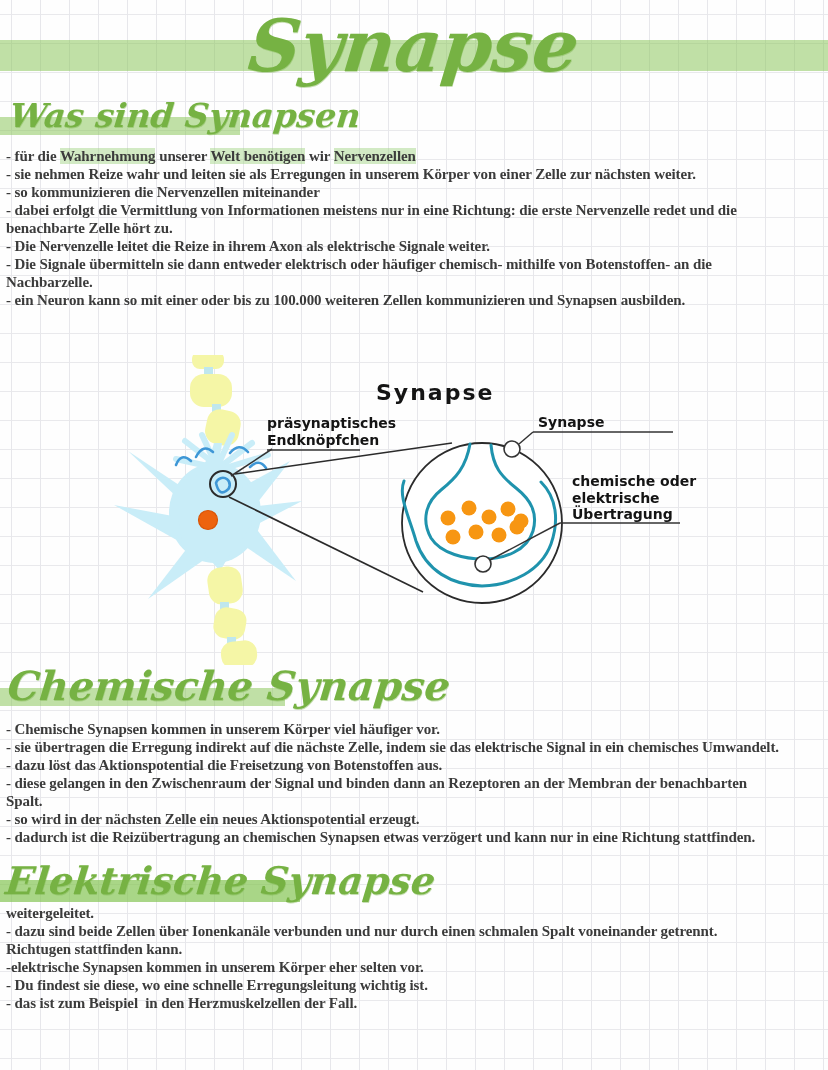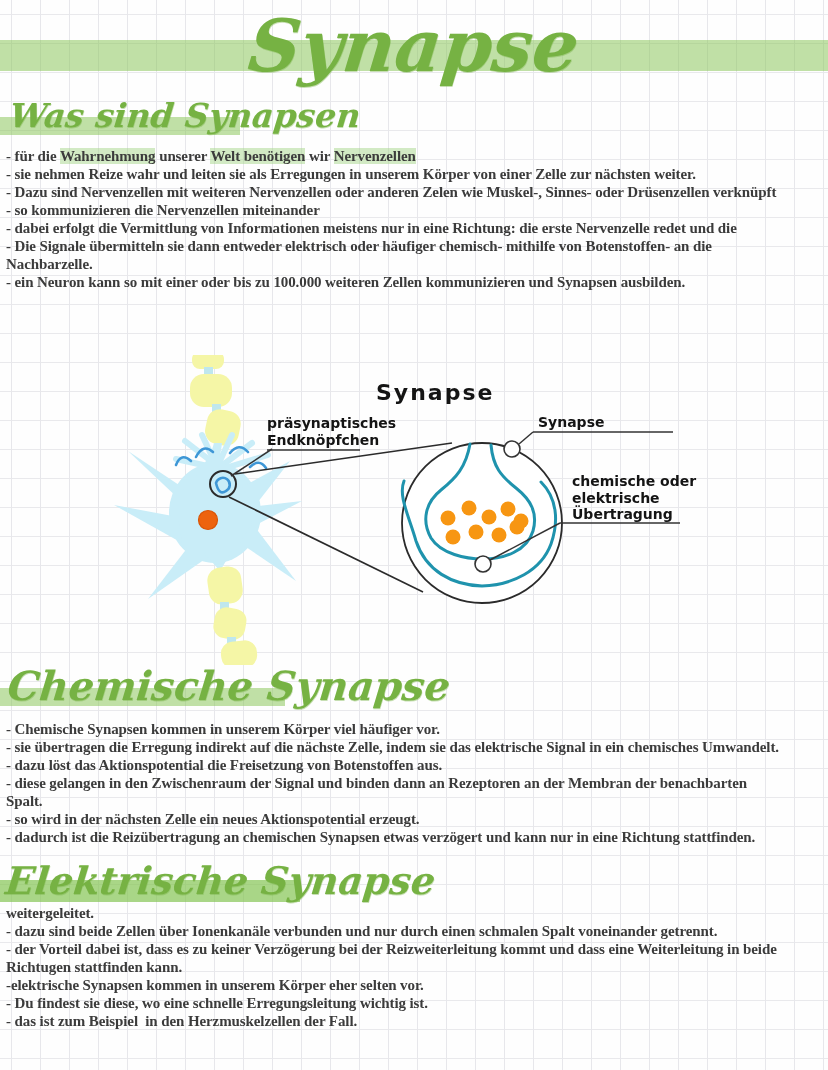--- a/index.html
+++ b/index.html
@@ -38,23 +38,24 @@
   <div class="band" style="left:0; top:40px; width:828px; height:31px;"></div>
   <div class="script page-title">Synapse</div>
 
   <div class="band" style="left:0; top:117px; width:240px; height:18px;"></div>
   <div class="script h-was">Was sind Synapsen</div>
 
   <div class="textblock" style="top:147px;">
     <div class="line"><span>- für die </span><span class="hl">Wahrnehmung</span><span> unserer </span><span class="hl">Welt benötigen</span><span> wir </span><span class="hl">Nervenzellen</span></div>
     <div>
         <div class="line">- sie nehmen Reize wahr und leiten sie als Erregungen in unserem Körper von einer Zelle zur nächsten weiter.</div>
-        <div class="line">- Dazu sind Nervenzellen mit weiteren Nervenzellen oder anderen Zelen wie Muskel-, Sinnes- oder Drüsenzellen verknüpft</div>
         <div class="line">- so kommunizieren die Nervenzellen miteinander</div>
         <div class="line">- dabei erfolgt die Vermittlung von Informationen meistens nur in eine Richtung: die erste Nervenzelle redet und die</div>
+        <div class="line">benachbarte Zelle hört zu.</div>
+        <div class="line">- Die Nervenzelle leitet die Reize in ihrem Axon als elektrische Signale weiter.</div>
         <div class="line">- Die Signale übermitteln sie dann entweder elektrisch oder häufiger chemisch- mithilfe von Botenstoffen- an die</div>
         <div class="line">Nachbarzelle.</div>
         <div class="line">- ein Neuron kann so mit einer oder bis zu 100.000 weiteren Zellen kommunizieren und Synapsen ausbilden.</div>
       </div>
   </div>
 
   <svg class="diagram" viewBox="0 0 600 310" xmlns="http://www.w3.org/2000/svg">
 
     <g>
       <rect x="92" y="-4" width="32" height="18" rx="8" fill="#f5f6a6"></rect>
@@ -162,21 +163,20 @@
       </div>
   </div>
 
   <div class="band strong" style="left:0; top:880px; width:300px; height:22px;"></div>
   <div class="script h-elek">Elektrische Synapse</div>
 
   <div class="textblock" style="top:904px;">
     <div>
         <div class="line">weitergeleitet.</div>
         <div class="line">- dazu sind beide Zellen über Ionenkanäle verbunden und nur durch einen schmalen Spalt voneinander getrennt.</div>
-        <div class="line">- der Vorteil dabei ist, dass es zu keiner Verzögerung bei der Reizweiterleitung kommt und dass eine Weiterleitung in beide</div>
         <div class="line">Richtugen stattfinden kann.</div>
         <div class="line">-elektrische Synapsen kommen in unserem Körper eher selten vor.</div>
         <div class="line">- Du findest sie diese, wo eine schnelle Erregungsleitung wichtig ist.</div>
         <div class="line">- das ist zum Beispiel  in den Herzmuskelzellen der Fall.</div>
       </div>
   </div>
 
 </div>
 
 </body></html>

